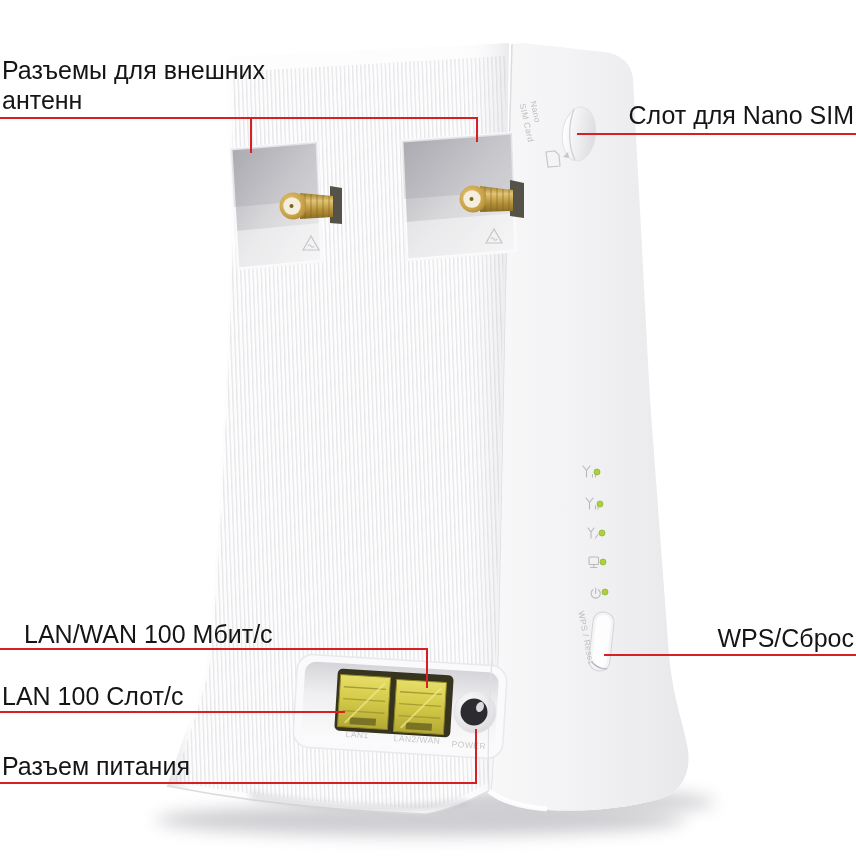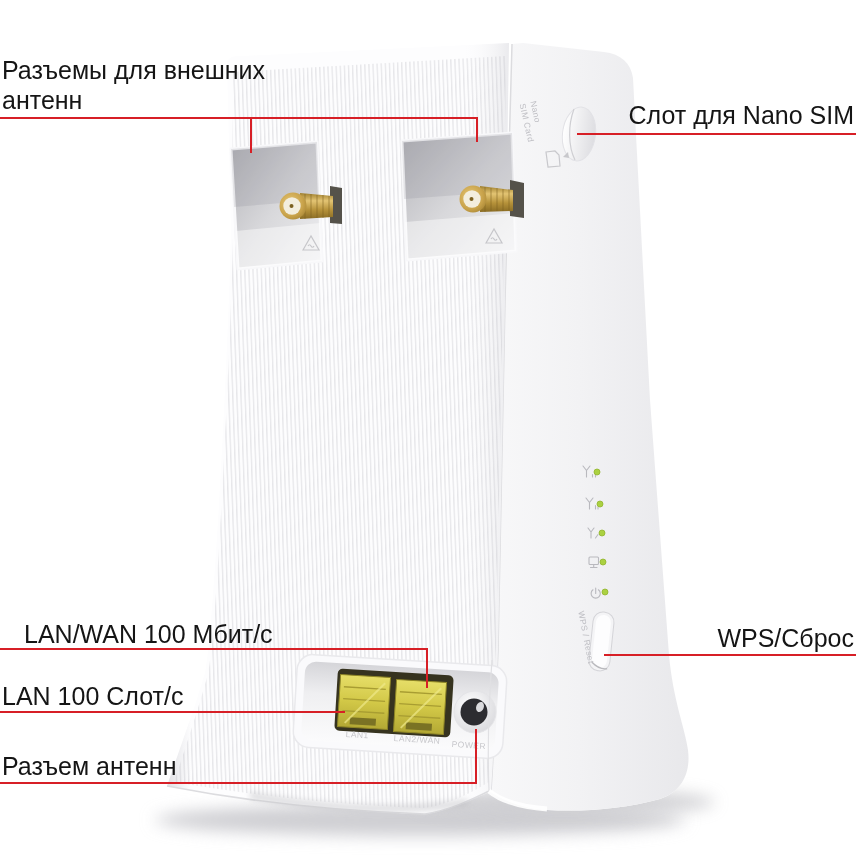--- a/index.html
+++ b/index.html
@@ -235,16 +235,16 @@
   <div class="cline" style="left:475px;top:729px;width:2px;height:55px;"></div>
   <div class="cline" style="left:604px;top:654px;width:252px;height:2px;"></div>
 
   <div class="callout" style="left:2px;top:55px;">
     <div>Разъемы для внешних</div>
     <div>антенн</div>
   </div>
   <div class="callout right" style="right:2px;top:100px;">Слот для Nano SIM</div>
   <div class="callout" style="left:2px;top:619px;margin-left:22px;">LAN/WAN 100 Мбит/с</div>
   <div class="callout" style="left:2px;top:681px;">LAN 100 Слот/с</div>
-  <div class="callout" style="left:2px;top:751px;">Разъем антенн</div>
+  <div class="callout" style="left:2px;top:751px;">Разъем питания</div>
   <div class="callout right" style="right:2px;top:623px;margin-left:48px;">WPS/Сброс</div>
 
 </div>
 
 </body></html>

